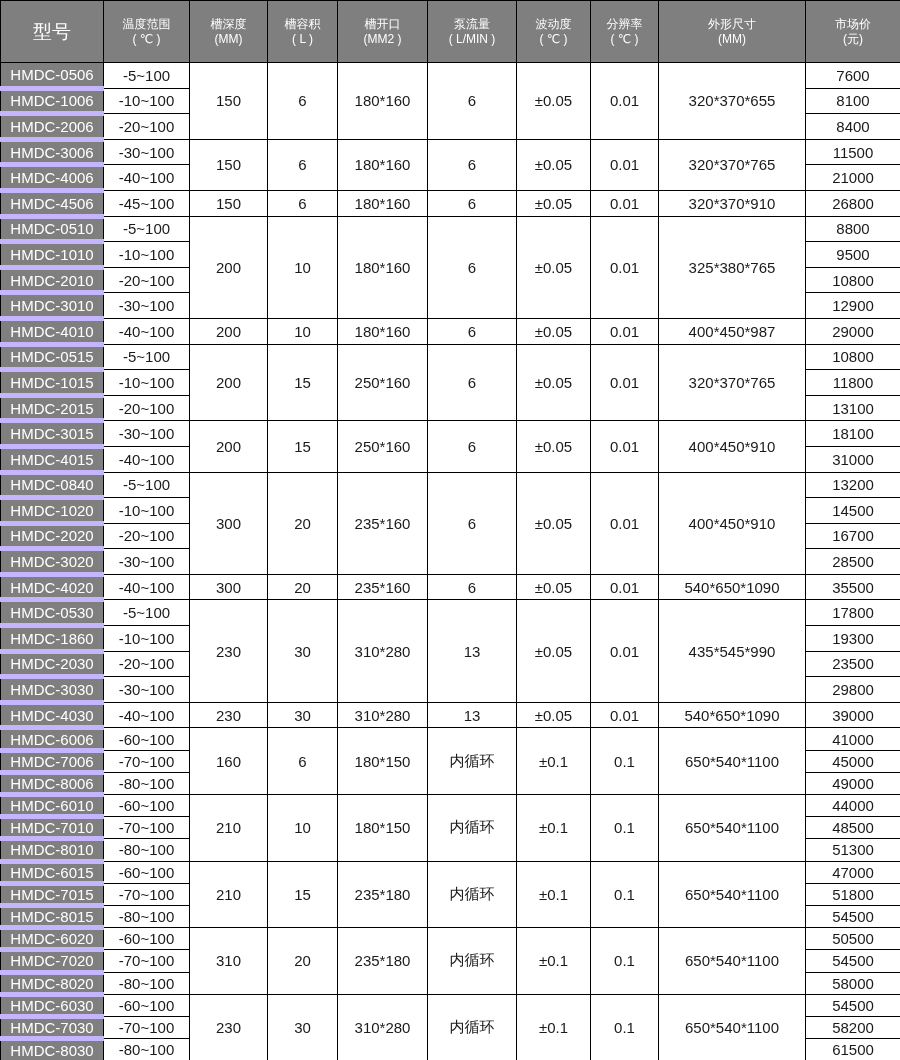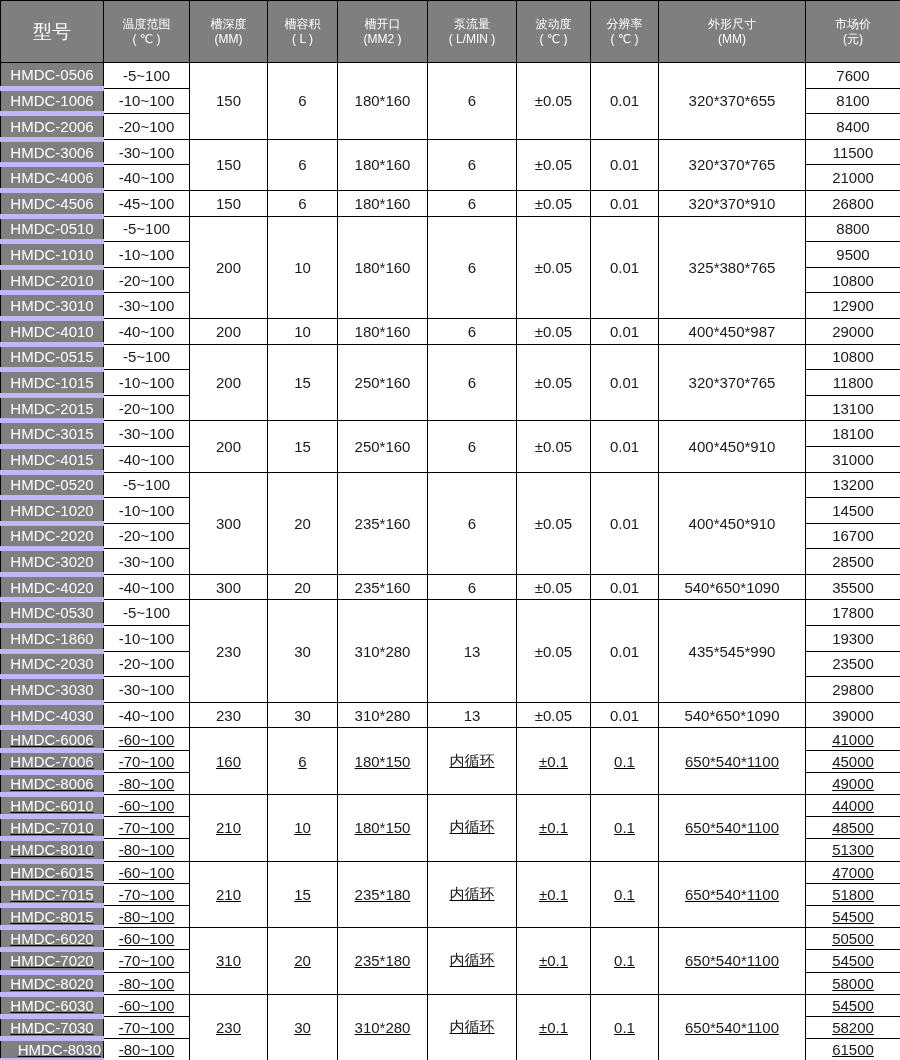--- a/index.html
+++ b/index.html
@@ -7,23 +7,23 @@
   table { border-collapse:collapse; table-layout:fixed; width:900px; }
   td, th { border:1px solid #000; padding:0 2px; text-align:center; vertical-align:middle;
            overflow:hidden; white-space:nowrap; color:#1a1a1a; font-size:15px; }
   thead tr { height:62px; }
   th { background:#7f7f7f; color:#ffffff; font-weight:normal; }
   th .hl { font-size:12px; line-height:1.25; }
   th .hl.big { font-size:19px; }
   th .hu { font-size:12px; line-height:1.2; }
   td.model-cell { background:#7f7f7f; color:#ffffff; border-bottom:5px solid #c4b5fd;
                   font-size:15px; }
-  tbody tr:last-child td.model-cell { border-bottom:5px solid #c4b5fd;text-align:right; }
+  tbody tr:last-child td.model-cell { border-bottom:2px solid #c4b5fd; }
   tr.s1 { height:25.6px; }
-  tr.s2 { height:22.2px;text-decoration:underline; }
+  tr.s2 { height:22.2px; }
 </style>
 </head>
 <body>
 
 <table>
   <colgroup>
     <col style="width:103px">
       <col style="width:86px">
       <col style="width:78px">
     <col style="width:70px">
@@ -201,21 +201,21 @@
         <td rowspan="2">0.01</td>
         <td rowspan="2">400*450*910</td>
         <td>18100</td>
       </tr>
       <tr class="s1">
         <td class="model-cell">HMDC-4015</td>
         <td>-40~100</td>
         <td>31000</td>
       </tr>
       <tr class="s1">
-        <td class="model-cell">HMDC-0520</td>
+        <td class="model-cell">HMDC-0840</td>
         <td>-5~100</td>
         <td rowspan="4">300</td>
         <td rowspan="4">20</td>
         <td rowspan="4">235*160</td>
         <td rowspan="4">6</td>
         <td rowspan="4">±0.05</td>
         <td rowspan="4">0.01</td>
         <td rowspan="4">400*450*910</td>
         <td>13200</td>
       </tr>

